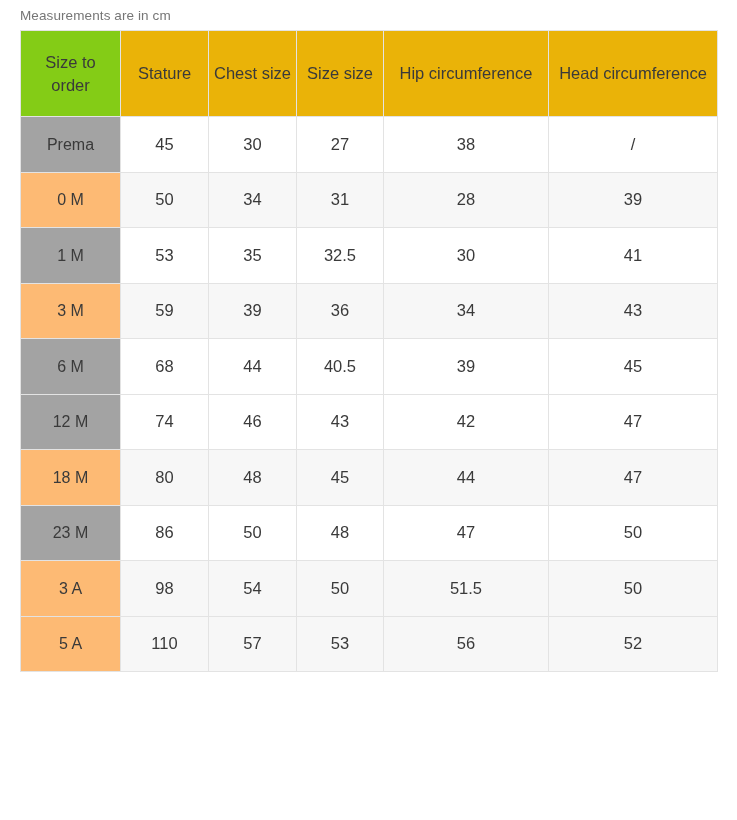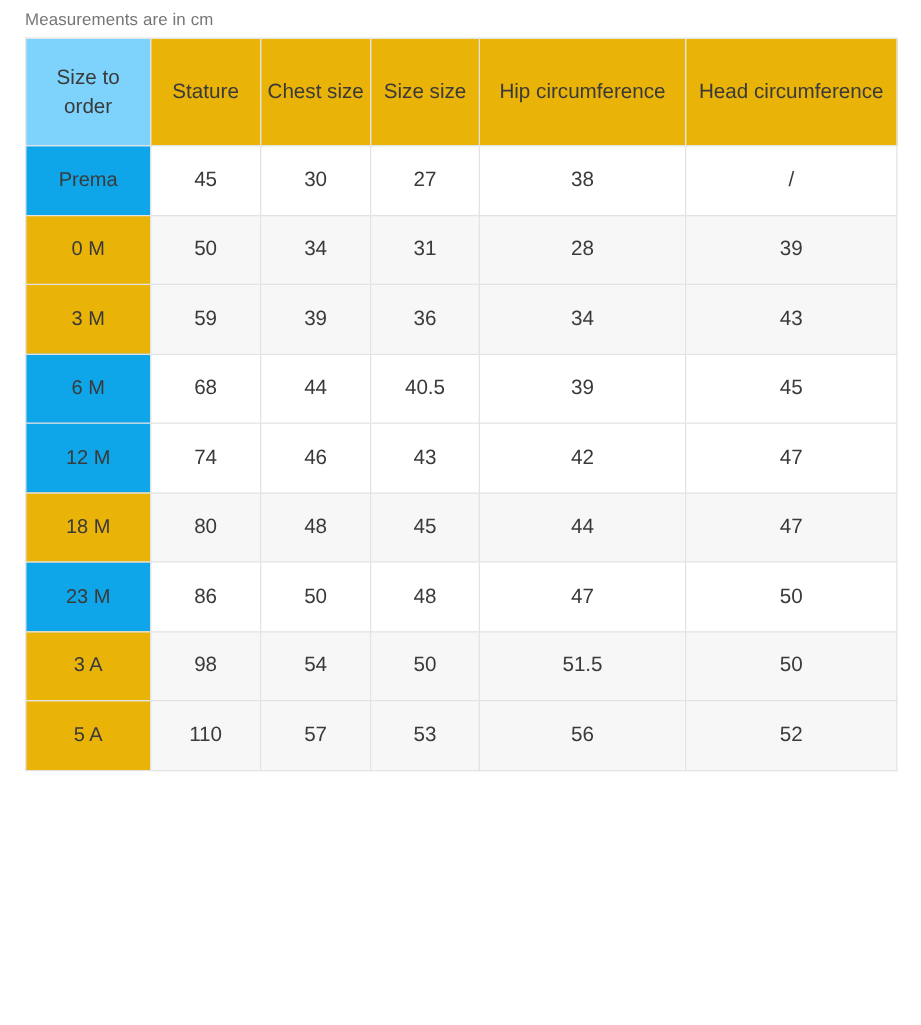--- a/index.html
+++ b/index.html
@@ -69,42 +69,42 @@
   
   thead tr {
     height: 86px;
   }
   thead th {
     background: #eab308;
     font-size: 16.5px;
     color: #3a3a3a;
   }
   thead th.rowhead {
-    background: #7dd3fc;
+    background: #84cc16;
   }
 
   
   tbody tr {
     height: 55.5px;
   }
   tbody td {
     background: #ffffff;
   }
   tbody tr.alt td {
     background: #f7f7f7;
   }
   tbody th.rowhead,
   tbody td.rowhead {
-    background: #0ea5e9;
+    background: #a3a3a3;
     color: #3a3a3a;
     font-size: 16px;
   }
   tbody tr.alt th.rowhead,
   tbody tr.alt td.rowhead {
-    background: #eab308;
+    background: #fdba74;
   }
 </style>
 </head>
 <body>
 
 <div class="page">
 
   <div class="caption">Measurements are in cm</div>
 
   <div class="table-wrap">
@@ -140,20 +140,28 @@
 
         <tr class="alt">
           <th class="rowhead">0 M</th>
           <td>50</td>
           <td>34</td>
           <td>31</td>
           <td>28</td>
           <td>39</td>
         </tr>
 
+        <tr>
+          <th class="rowhead">1 M</th>
+          <td>53</td>
+          <td>35</td>
+          <td>32.5</td>
+          <td>30</td>
+          <td>41</td>
+        </tr>
 
         <tr class="alt">
           <th class="rowhead">3 M</th>
           <td>59</td>
           <td>39</td>
           <td>36</td>
           <td>34</td>
           <td>43</td>
         </tr>
 

